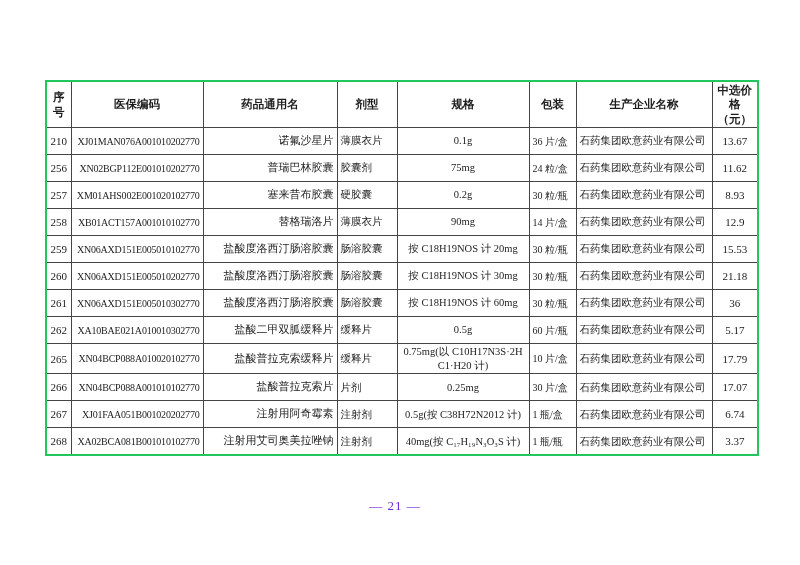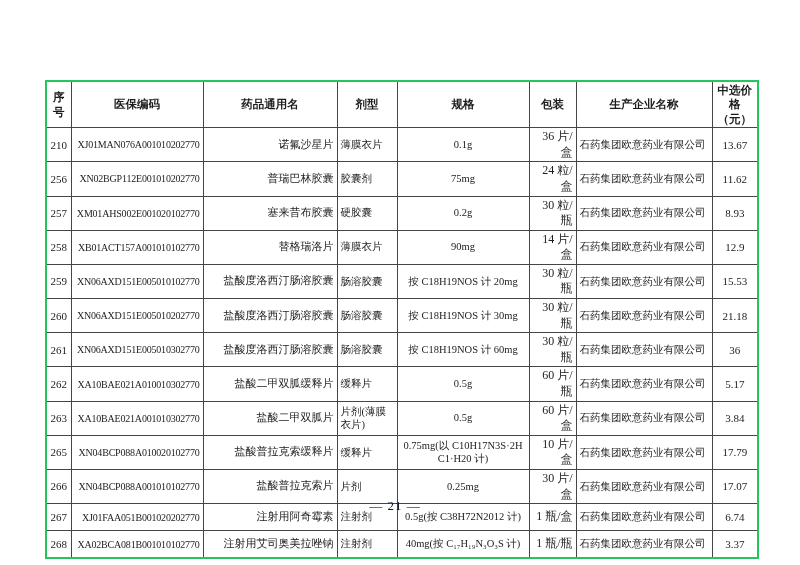--- a/index.html
+++ b/index.html
@@ -41,31 +41,31 @@
     text-align: center;
     height: 33px;
     line-height: 1.25;
   }
   .doc-table tbody td { font-size: 11px; height: 24px; }
   .doc-table td.col-seq   { text-align: center; font-size: 11px; }
   .doc-table td.col-code  { text-align: right; font-size: 10px; letter-spacing: -0.2px; white-space: nowrap; }
   .doc-table td.col-name  { text-align: right; font-size: 11px; font-family: Liberation Mono, monospace; }
   .doc-table td.col-form  { text-align: left; font-size: 10.5px; }
   .doc-table td.col-spec  { text-align: center; font-size: 10.5px; word-break: break-all; }
-  .doc-table td.col-pack  { text-align: right; font-size: 12px; }
+  .doc-table td.col-pack  { text-align: left; font-size: 10px; }
   .doc-table td.col-maker { text-align: left; font-size: 10.5px; white-space: nowrap; }
   .doc-table td.col-price { text-align: center; font-size: 11px; }
   .page-number {
     position: absolute;
     top: 498px;
     left: 0;
     width: 790px;
     text-align: center;
     font-size: 13px;
-    color: #0f172a;
+    color: #6d28d9;
     letter-spacing: 1px;
   }
 </style>
 </head>
 <body>
 
 <div class="page">
 
   <table class="doc-table">
     <colgroup>
@@ -165,30 +165,20 @@
           <td class="col-seq">262</td>
           <td class="col-code">XA10BAE021A010010302770</td>
           <td class="col-name">盐酸二甲双胍缓释片</td>
           <td class="col-form">缓释片</td>
           <td class="col-spec">0.5g</td>
           <td class="col-pack">60 片/瓶</td>
           <td class="col-maker">石药集团欧意药业有限公司</td>
           <td class="col-price">5.17</td>
         </tr>
         <tr>
-          <td class="col-seq">263</td>
-          <td class="col-code">XA10BAE021A001010302770</td>
-          <td class="col-name">盐酸二甲双胍片</td>
-          <td class="col-form">片剂(薄膜衣片)</td>
-          <td class="col-spec">0.5g</td>
-          <td class="col-pack">60 片/盒</td>
-          <td class="col-maker">石药集团欧意药业有限公司</td>
-          <td class="col-price">3.84</td>
-        </tr>
-        <tr>
           <td class="col-seq">265</td>
           <td class="col-code">XN04BCP088A010020102770</td>
           <td class="col-name">盐酸普拉克索缓释片</td>
           <td class="col-form">缓释片</td>
           <td class="col-spec">0.75mg(以 C10H17N3S·2HC1·H20 计)</td>
           <td class="col-pack">10 片/盒</td>
           <td class="col-maker">石药集团欧意药业有限公司</td>
           <td class="col-price">17.79</td>
         </tr>
         <tr>

